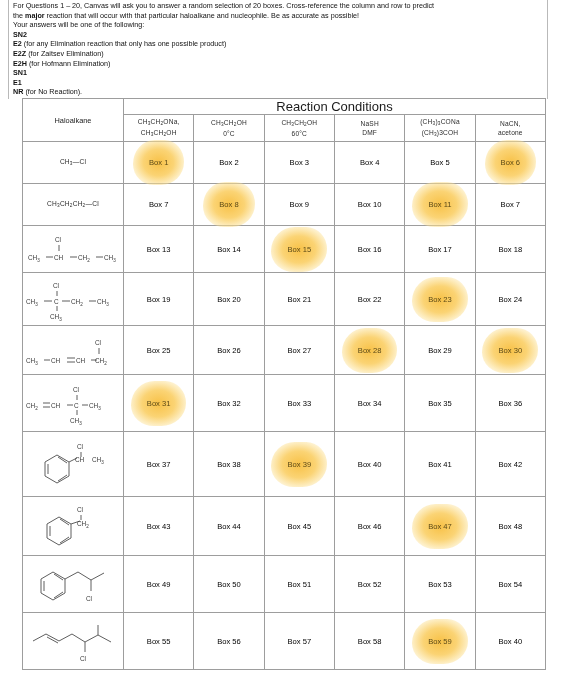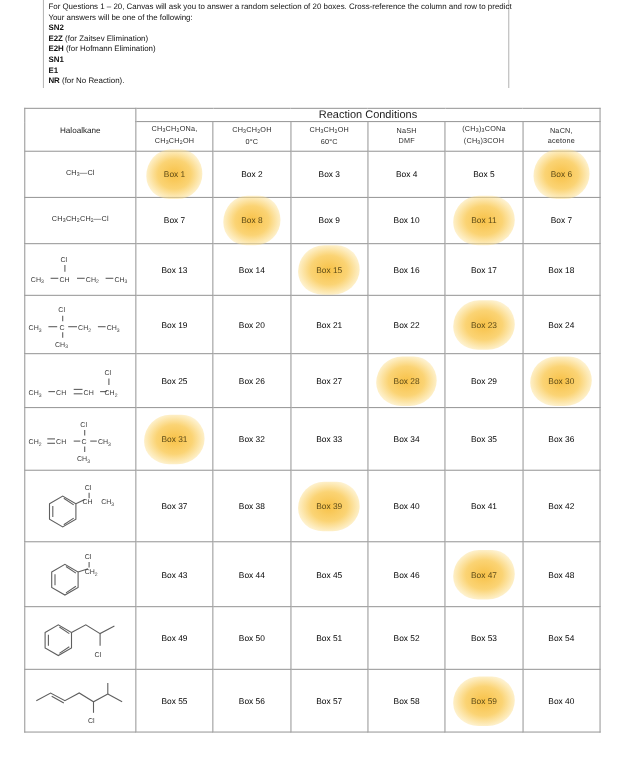--- a/index.html
+++ b/index.html
@@ -17,23 +17,23 @@
   .page {
     position: relative;
     width: 568px;
     height: 700px;
     box-sizing: border-box;
   }
 
   
   .instructions {
     position: absolute;
-    left: 39px;
+    left: 8px;
     top: 0px;
-    width: 424px;
+    width: 540px;
     box-sizing: border-box;
     border-left: 1px solid #b9b9b9;
     border-right: 1px solid #b9b9b9;
     padding: 1px 4px 2px 4px;
     font-size: 7.2px;
     line-height: 9.6px;
   }
   .instructions .ln {
     white-space: nowrap;
   }
@@ -53,21 +53,21 @@
   .grid td, .grid th {
     border: 1px solid #9d9d9d;
     padding: 0;
     margin: 0;
     text-align: center;
     vertical-align: middle;
     font-weight: normal;
   }
   .rc-span {
     height: 11px;
-    font-size: 10px;
+    font-size: 13px;
     color: #1b1b1b;
   }
   .halo-head {
     width: 100px;
     font-size: 7.4px;
     color: #1b1b1b;
   }
   .cond-head {
     height: 26px;
     font-size: 7px;
@@ -156,25 +156,31 @@
 </head>
 <body>
 
 <div class="page">
 
   <div class="instructions">
     <div class="ln">
       <span>For Questions 1 – 20,  Canvas will ask you to answer a random selection of 20 boxes. Cross-reference the column and row to predict</span>
     </div>
     <div class="ln">
+      the <b>major</b> reaction that will occur with that particular haloalkane and nucleophile. Be as accurate as possible!
+    </div>
+    <div class="ln">
       <span>Your answers will be one of the following:</span>
     </div>
 
     <div class="ln">
       <span class="ans">SN2</span><span class="ansnote"></span>
+    </div>
+    <div class="ln">
+      <span class="ans">E2</span><span class="ansnote"> (for any Elimination reaction that only has one possible product)</span>
     </div>
     <div class="ln">
       <span class="ans">E2Z</span><span class="ansnote"> (for Zaitsev Elimination)</span>
     </div>
     <div class="ln">
       <span class="ans">E2H</span><span class="ansnote"> (for Hofmann Elimination)</span>
     </div>
     <div class="ln">
       <span class="ans">SN1</span><span class="ansnote"></span>
     </div>

